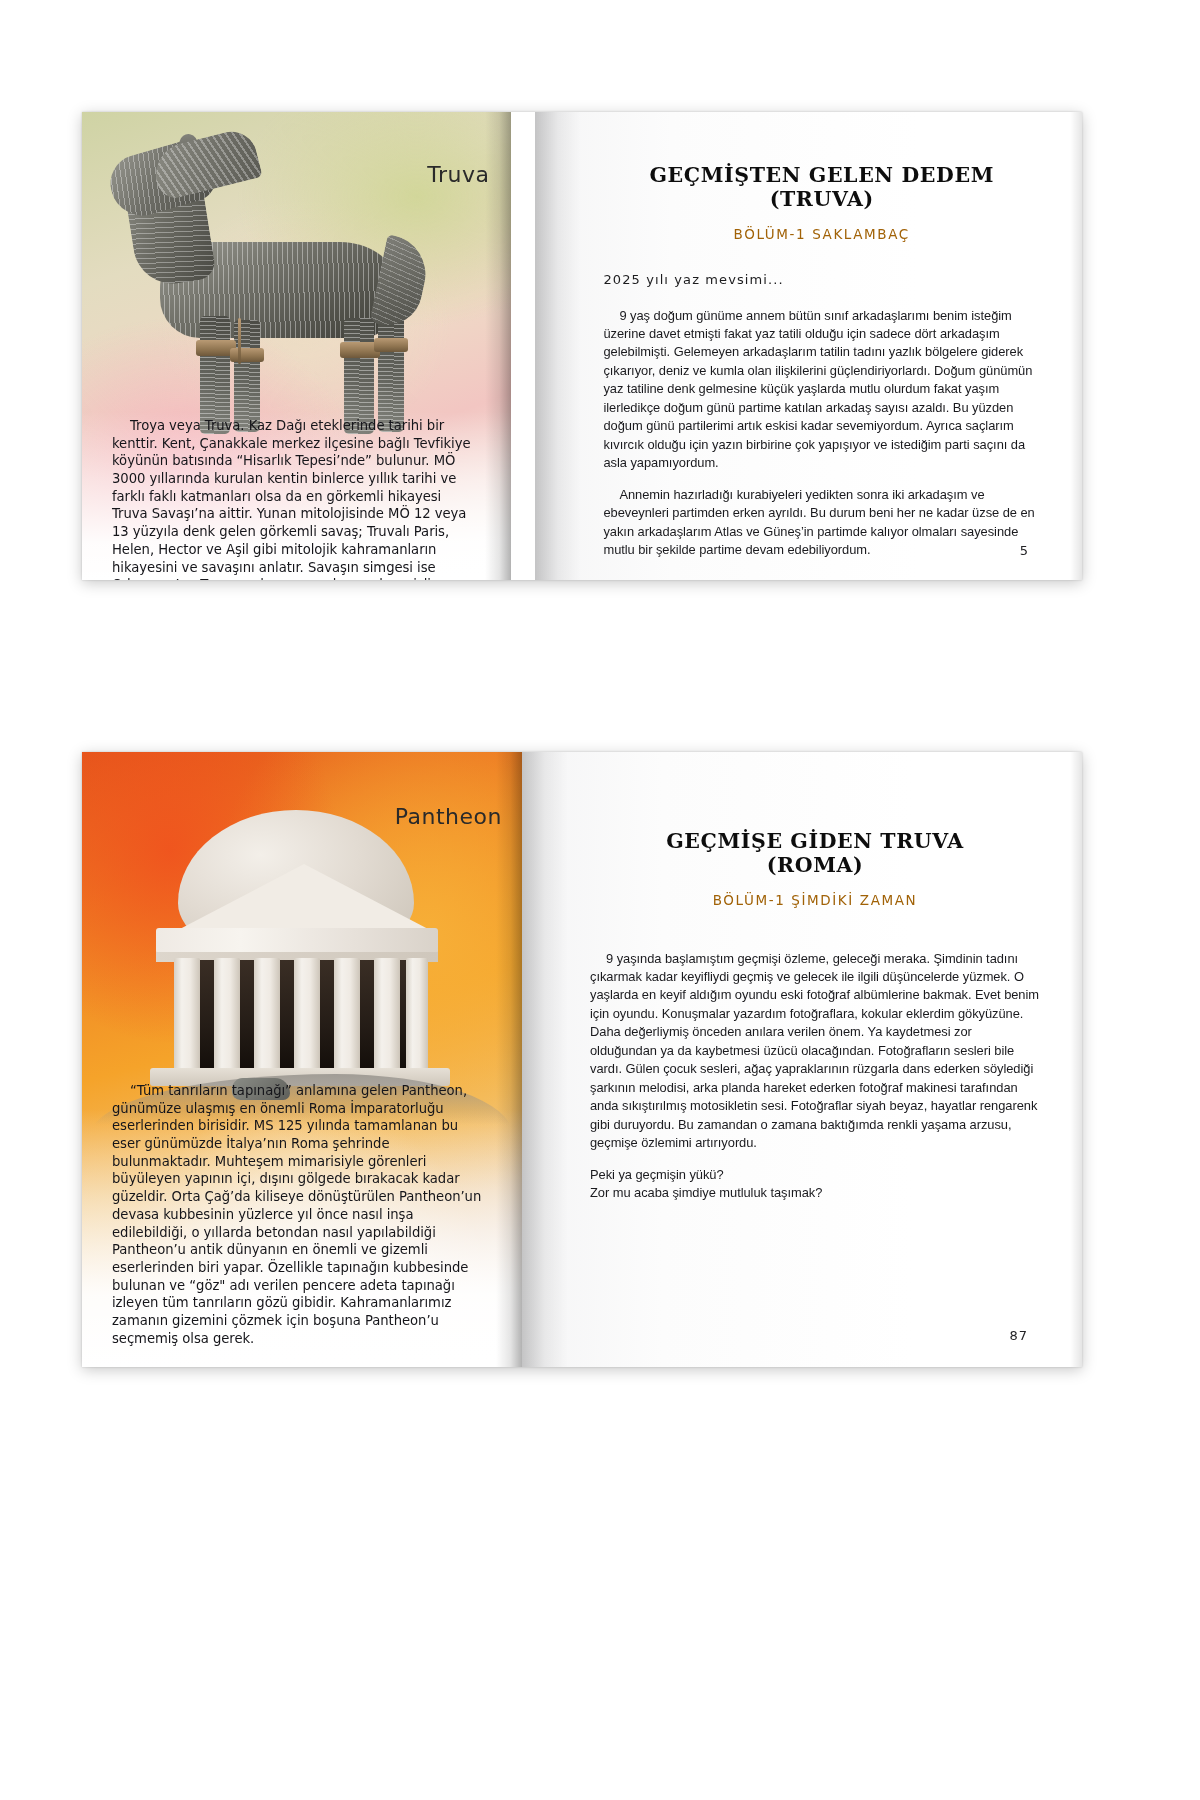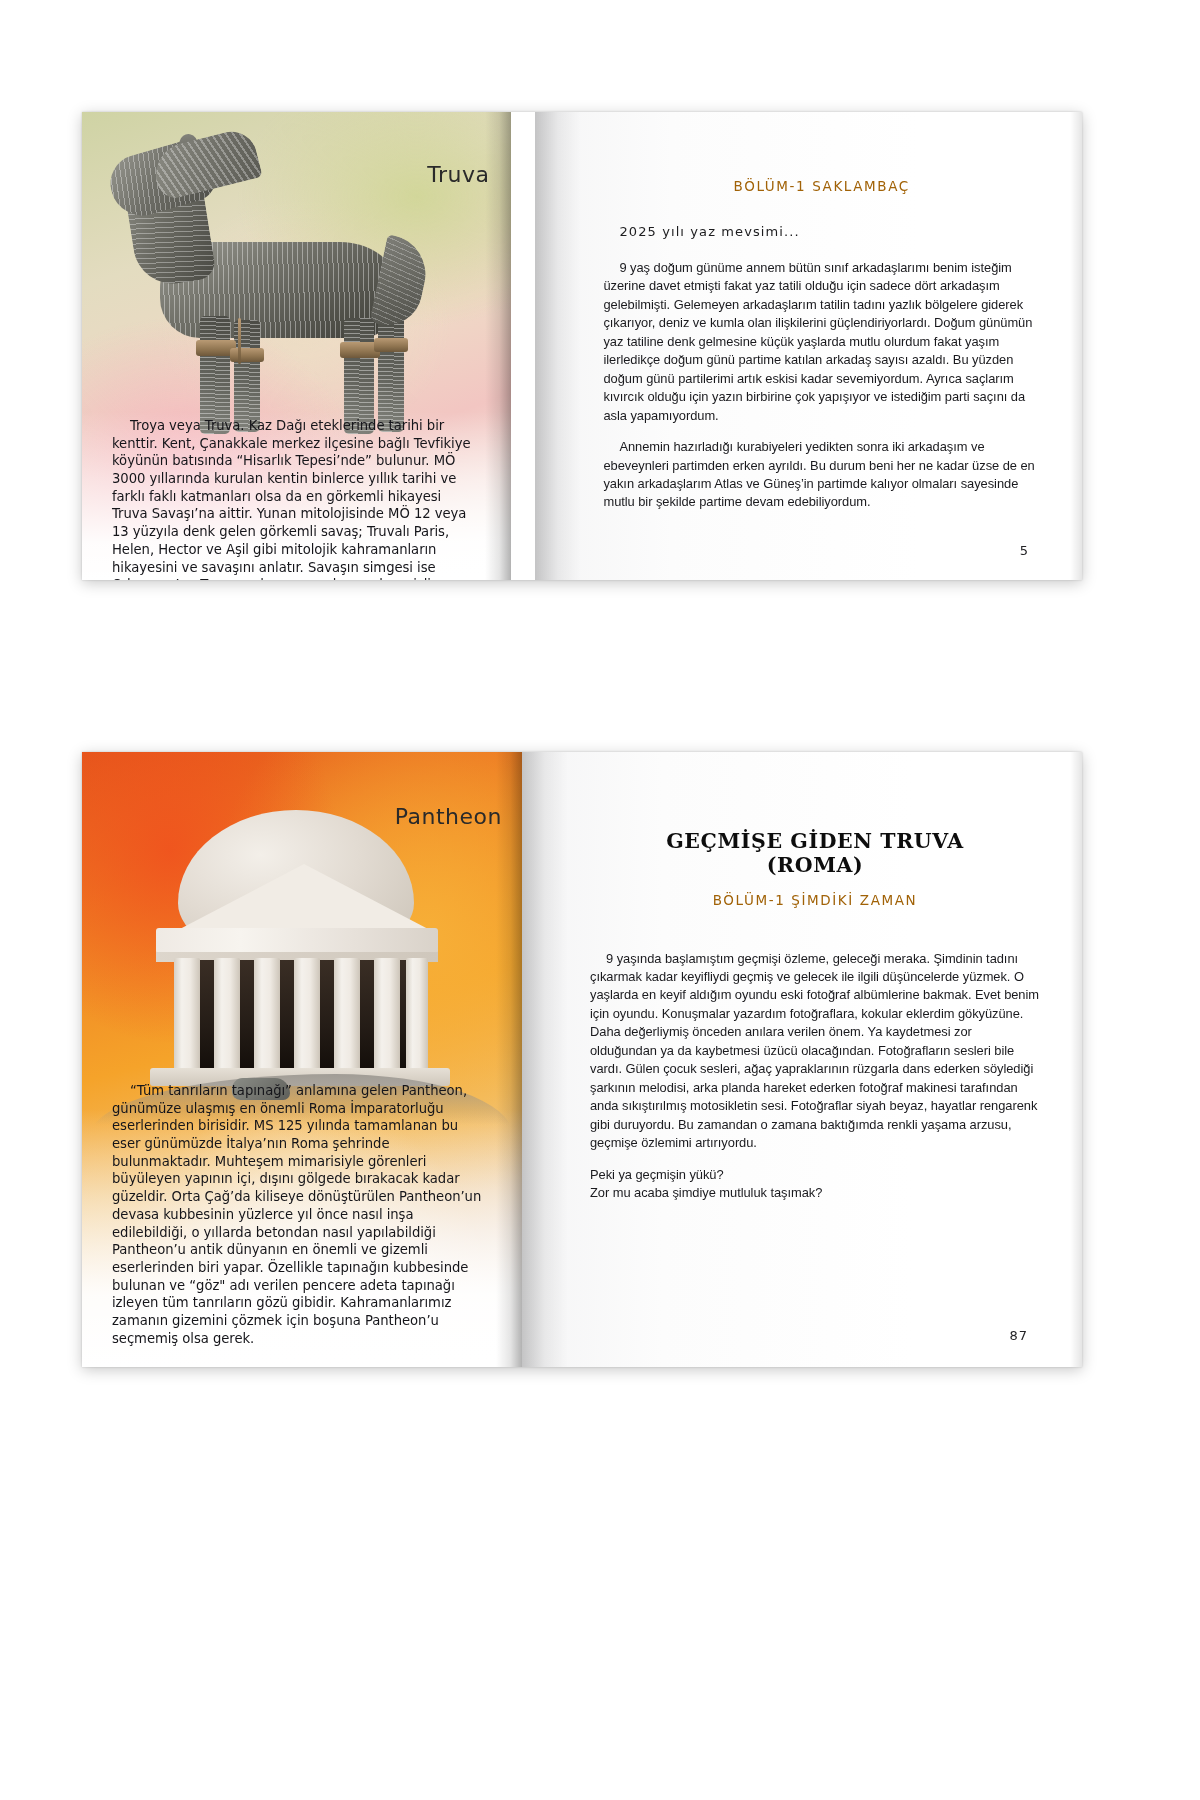--- a/index.html
+++ b/index.html
@@ -165,21 +165,21 @@
     letter-spacing: 1.6px;
     text-align: center;
     color: #a16207;
     margin: 14px 0 0 0;
   }
   .scene-note {
     font-family: "DejaVu Sans", sans-serif;
     font-size: 13px;
     letter-spacing: 1.1px;
     color: #1c1c1e;
-    margin: 30px 0 0 16px;
+    margin: 30px 0 0 0;
   }
   .body-text {
     font-family: "Liberation Sans", sans-serif;
     font-size: 12.9px;
     line-height: 1.43;
     color: #1a1a1e;
     margin: 20px 0 0 0;
     letter-spacing: -0.05px;
   }
   .body-text p { margin: 0; text-indent: 16px; }
@@ -245,20 +245,24 @@
         <p>Troya veya Truva. Kaz Dağı eteklerinde tarihi bir kenttir. Kent, Çanakkale merkez ilçesine bağlı Tevfikiye köyünün batısında “Hisarlık Tepesi’nde” bulunur. MÖ 3000 yıllarında kurulan kentin binlerce yıllık tarihi ve farklı faklı katmanları olsa da en görkemli hikayesi Truva Savaşı’na aittir.  Yunan mitolojisinde MÖ 12 veya 13 yüzyıla denk gelen görkemli savaş; Truvalı Paris, Helen, Hector ve Aşil gibi mitolojik kahramanların hikayesini ve savaşını anlatır. Savaşın simgesi ise Odysseus’un Truva surlarını aşmak ve şehre gizlice girmek için yaptırdığı tahtadan at maketidir. Tahta at Truvalılara hediye edilir ve içine Yunan askerleri gizlenir. Gecenin karanlığında attan çıkan askerler şehri yakıp yıkarlar.</p>
         <p>Zaman yolcusu olan kahramanlarımız da binlerce yıllık Truva’nın gizeminde kendi gizemlerini çözmeye çalışıyorlar.</p>
       </div>
 
       <div class="gutter-left"></div>
     </div>
 
     <div class="leaf leaf-right">
       <div class="page-tone"></div>
       <div class="right-col" style="top:52px;">
+        <h1 class="chapter-title">
+          <span>GEÇMİŞTEN GELEN DEDEM</span><br>
+          <span>(TRUVA)</span>
+        </h1>
         <div class="chapter-sub">BÖLÜM-1 SAKLAMBAÇ</div>
         <div class="scene-note">2025 yılı yaz mevsimi...</div>
         <div class="body-text">
           <p>9 yaş doğum günüme annem bütün sınıf arkadaşlarımı benim isteğim üzerine davet etmişti fakat yaz tatili olduğu için sadece dört arkadaşım gelebilmişti. Gelemeyen arkadaşlarım tatilin tadını yazlık bölgelere giderek çıkarıyor, deniz ve kumla olan ilişkilerini güçlendiriyorlardı. Doğum günümün yaz tatiline denk gelmesine küçük yaşlarda mutlu olurdum fakat yaşım ilerledikçe doğum günü partime katılan arkadaş sayısı azaldı. Bu yüzden doğum günü partilerimi artık eskisi kadar sevemiyordum. Ayrıca saçlarım kıvırcık olduğu için yazın birbirine çok yapışıyor ve istediğim parti saçını da asla yapamıyordum.</p>
           <p>Annemin hazırladığı kurabiyeleri yedikten sonra iki arkadaşım ve ebeveynleri partimden erken ayrıldı. Bu durum beni her ne kadar üzse de en yakın arkadaşlarım Atlas ve Güneş’in partimde kalıyor olmaları sayesinde mutlu bir şekilde partime devam edebiliyordum.</p>
         </div>
       </div>
       <div class="folio" style="bottom:22px;">5</div>
       <div class="gutter-right"></div>
       <div class="edge-shade-right"></div>

